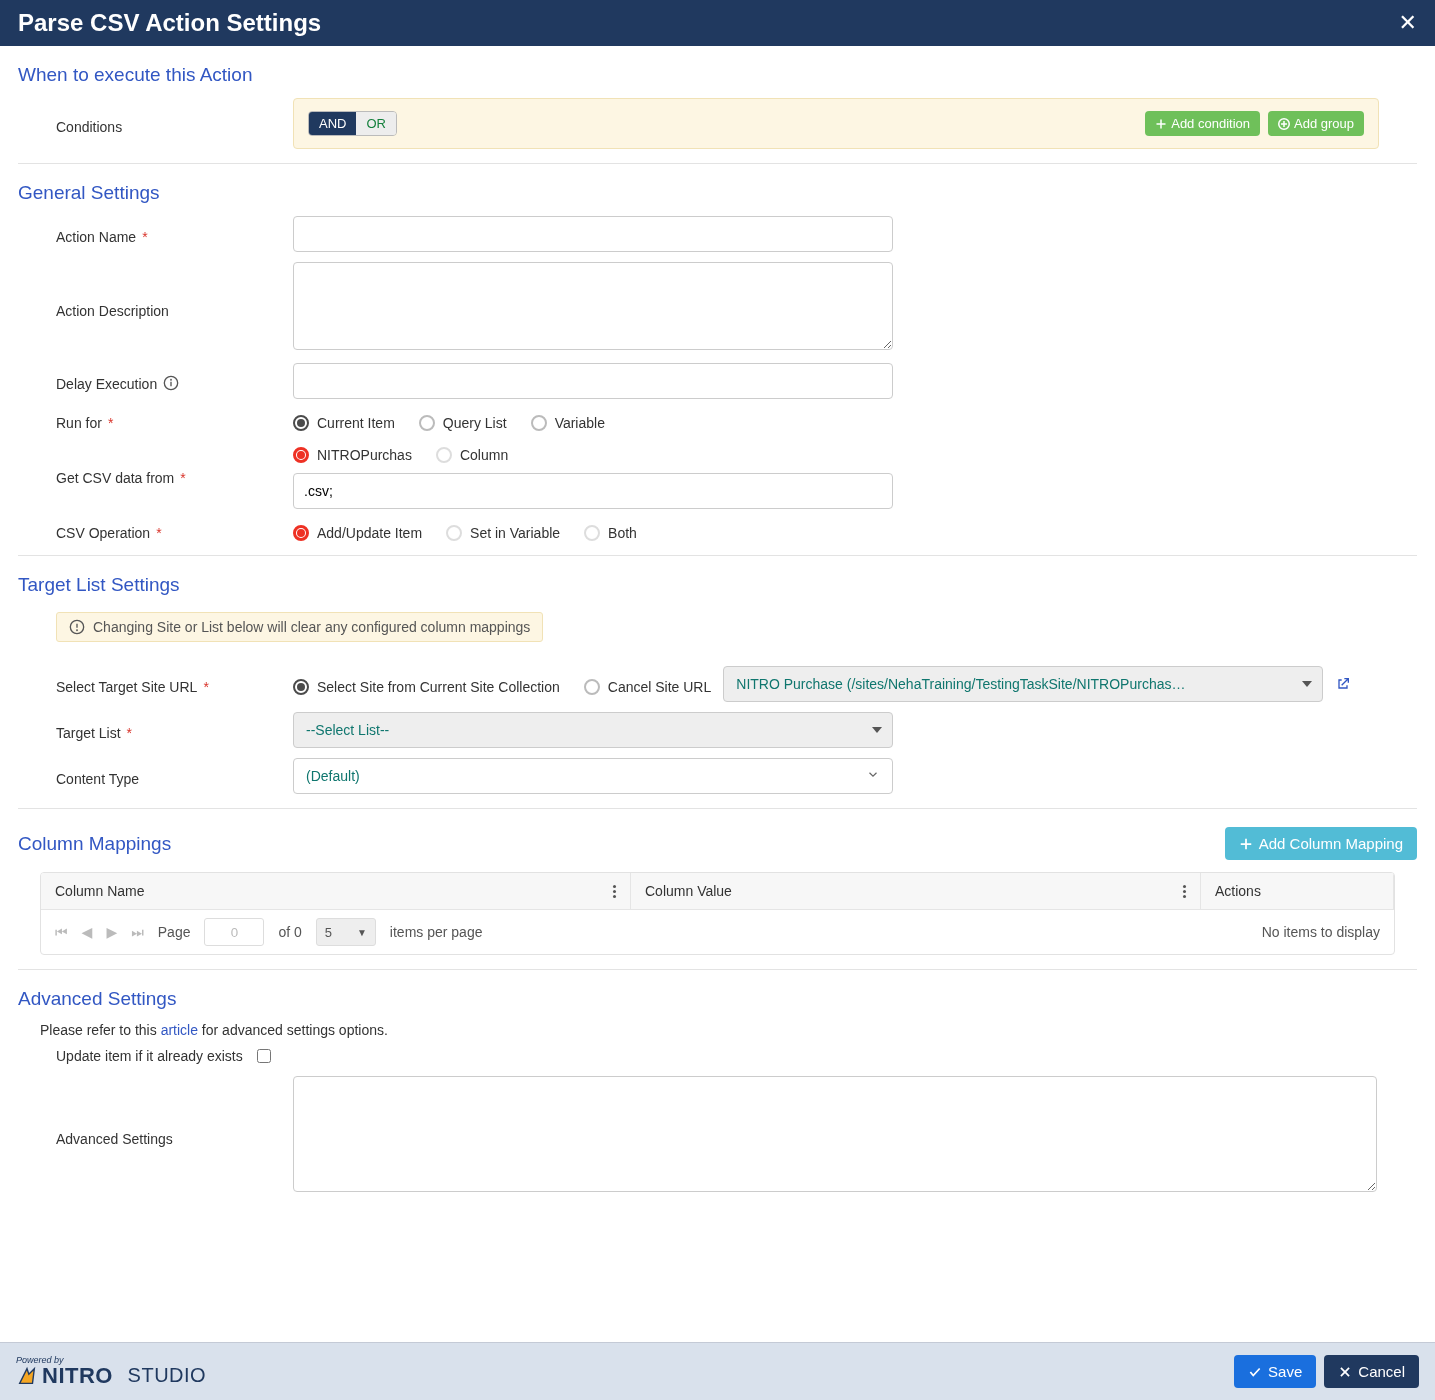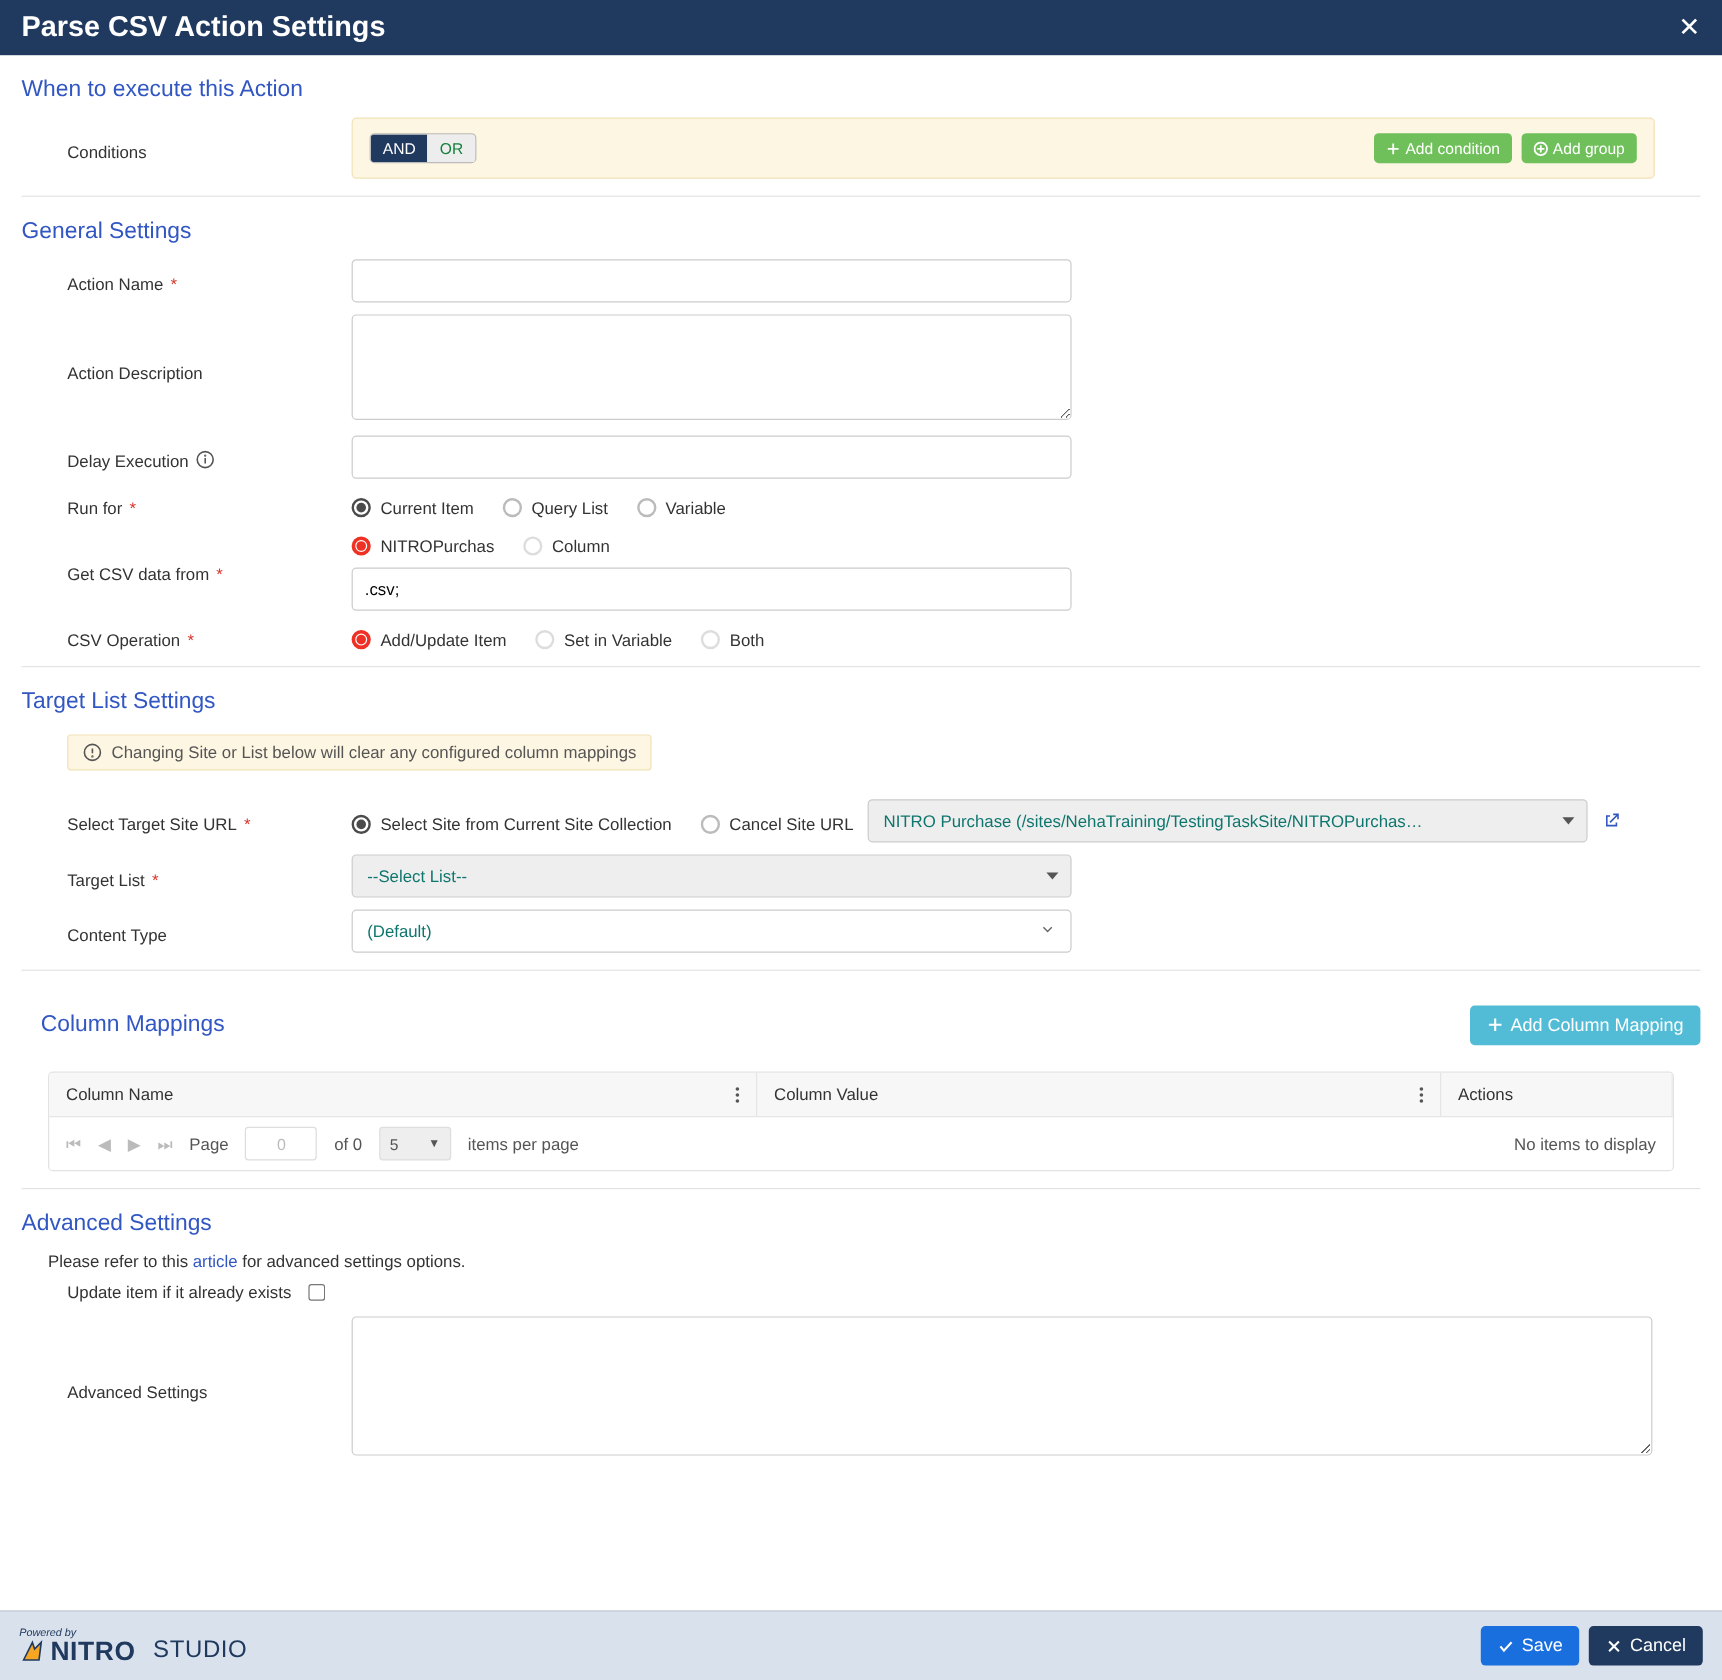--- a/index.html
+++ b/index.html
@@ -486,21 +486,21 @@
                 <polyline points="6 9 12 15 18 9"></polyline>
               </svg></span>
         </div>
       </div>
     </div>
 
     <hr class="divider">
 
     
     <div class="sec-head-row">
-      <div class="section-title" style="margin:16px;">Column Mappings</div>
+      <div class="section-title" style="margin:0;">Column Mappings</div>
       <button class="cyan-btn">
         <svg viewBox="0 0 16 16">
             <path d="M7 2h2v5h5v2H9v5H7V9H2V7h5z"></path>
           </svg>
         <span>Add Column Mapping</span>
       </button>
     </div>
 
     <div class="grid">
       <div class="grid-head">

